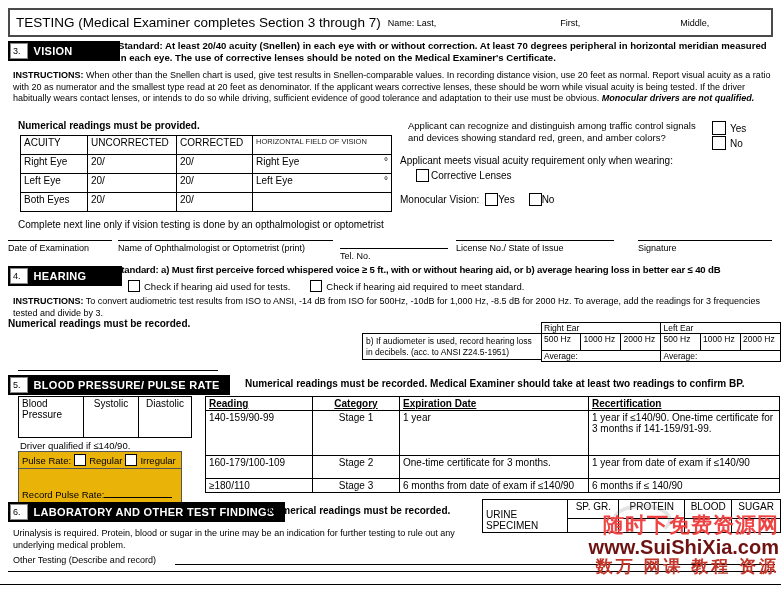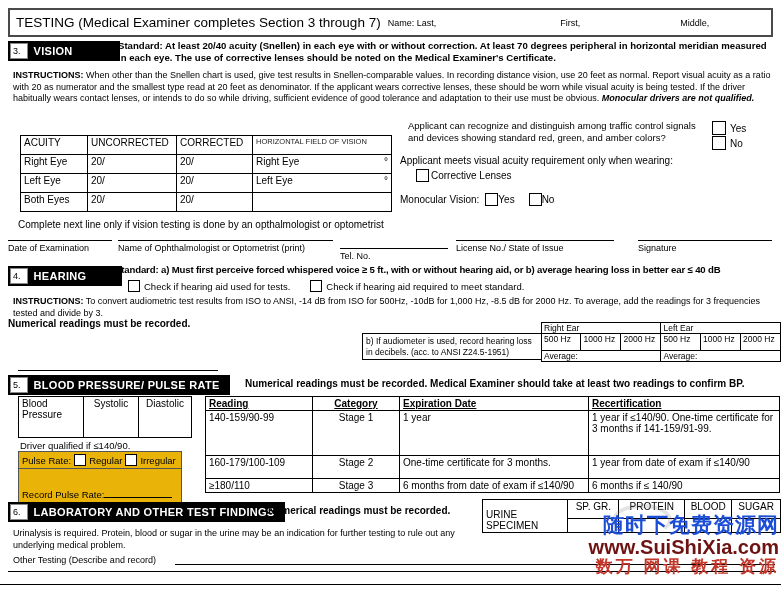--- a/index.html
+++ b/index.html
@@ -49,21 +49,21 @@
   .bprt .rc1{width:100px;} .bprt .rc2{width:80px;} .bprt .rc3{width:182px;} .bprt .rc4{width:184px;}
   
   .labtab td{font-size:10px;}
   .labtab .urine{width:88px;vertical-align:bottom;font-size:10px;}
   .labtab .lc{text-align:center;height:16px;}
   .labtab .emp{height:11px;}
   .fill-line{display:inline-block;border-bottom:1px solid #000;height:9px;}
   .longline{border-top:1.5px solid #000;height:0;}
   
   .wm{right:2px;top:514px;text-align:right;line-height:1.08;z-index:6;font-weight:bold;}
-  .wm1{font-size:21px;color:#1d4ed8;letter-spacing:1px;}
+  .wm1{font-size:21px;color:#ef4444;letter-spacing:1px;}
   .wm2{font-size:20px;color:#6e1212;}
   .wm3{font-size:17px;color:#c3372b;letter-spacing:3px;}
   .arc{left:612px;top:504px;width:52px;height:24px;border:4px solid rgba(130,130,130,.22);
        border-radius:50%;border-bottom-color:transparent;z-index:1;}
   .small9{font-size:9px;line-height:1.3;}
   .small95{font-size:9.5px;line-height:1.3;}
 </style>
 </head>
 <body>
 
@@ -81,20 +81,21 @@
     <span class="sectitle">VISION</span>
   </div>
   <div class="abs b" style="left:118px;top:40px;width:656px;font-size:9.6px;line-height:1.25;">Standard: At least 20/40 acuity (Snellen) in each eye with or without correction. At least 70 degrees peripheral in horizontal meridian measured in each eye.  The use of corrective lenses should be noted on the Medical Examiner's Certificate.</div>
 
   <div class="abs small9" style="left:13px;top:70px;width:758px;">
     <span class="b">INSTRUCTIONS:</span>
     <span>When other than the Snellen chart is used, give test results in Snellen-comparable values.  In recording distance vision, use 20 feet as normal.  Report visual acuity as a ratio with 20 as numerator and the smallest type read at 20 feet as denominator.  If the applicant wears corrective lenses, these should be worn while visual acuity is being tested.  If the driver habitually wears contact lenses, or intends to do so while driving, sufficient evidence of good tolerance and adaptation to their use must be obvious.</span>
     <span class="b i">Monocular drivers are not qualified.</span>
   </div>
 
+  <div class="abs b" style="left:18px;top:120px;font-size:10px;">Numerical readings must be provided.</div>
 
   <table class="abs vtab" style="left:20px;top:135px;">
     <tbody>
         <tr>
       <td class="c1">ACUITY</td>
       <td class="c2">UNCORRECTED</td>
       <td class="c3">CORRECTED</td>
       <td class="c4 hfov">HORIZONTAL FIELD OF VISION</td>
     </tr>
     <tr>

